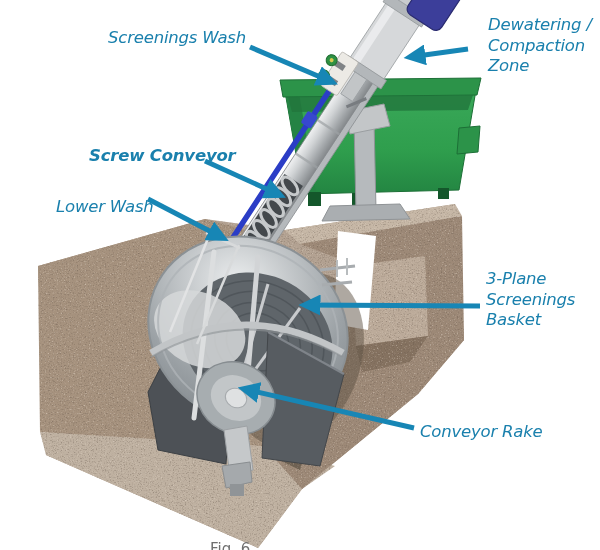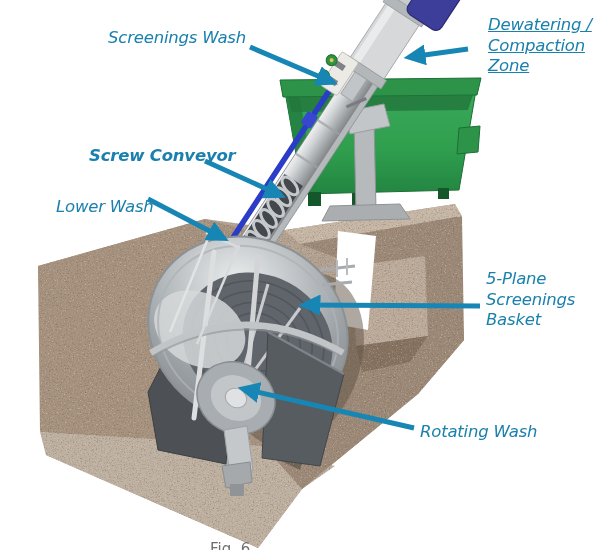--- a/index.html
+++ b/index.html
@@ -189,23 +189,23 @@
     <line x1="250" y1="47" x2="332" y2="82" marker-end="url(#arr)"></line>
     <line x1="468" y1="49" x2="410" y2="57" marker-end="url(#arr)"></line>
     <line x1="205" y1="161" x2="280" y2="195" marker-end="url(#arr)"></line>
     <line x1="148" y1="199" x2="223" y2="238" marker-end="url(#arr)"></line>
     <line x1="480" y1="306" x2="305" y2="305" marker-end="url(#arr)"></line>
     <line x1="414" y1="428" x2="244" y2="389" marker-end="url(#arr)"></line>
   </g>
 </svg>
 
 <div class="callout-label" style="left:108px;top:28px;">Screenings Wash</div>
-<div class="callout-label" style="left:488px;top:15px;text-decoration:underline;">Dewatering /
+<div class="callout-label" style="left:488px;top:15px;">Dewatering /
 Compaction
 Zone</div>
 <div class="callout-label" style="left:89px;top:146px;font-weight:bold;">Screw Conveyor</div>
 <div class="callout-label" style="left:56px;top:188px;margin-top:9px;">Lower Wash</div>
-<div class="callout-label" style="left:486px;top:269px;">5-Plane
+<div class="callout-label" style="left:486px;top:269px;">3-Plane
 Screenings
 Basket</div>
-<div class="callout-label" style="left:420px;top:422px;">Rotating Wash</div>
+<div class="callout-label" style="left:420px;top:422px;">Conveyor Rake</div>
 
 <div class="caption">Fig. 6</div>
 
 </body></html>

